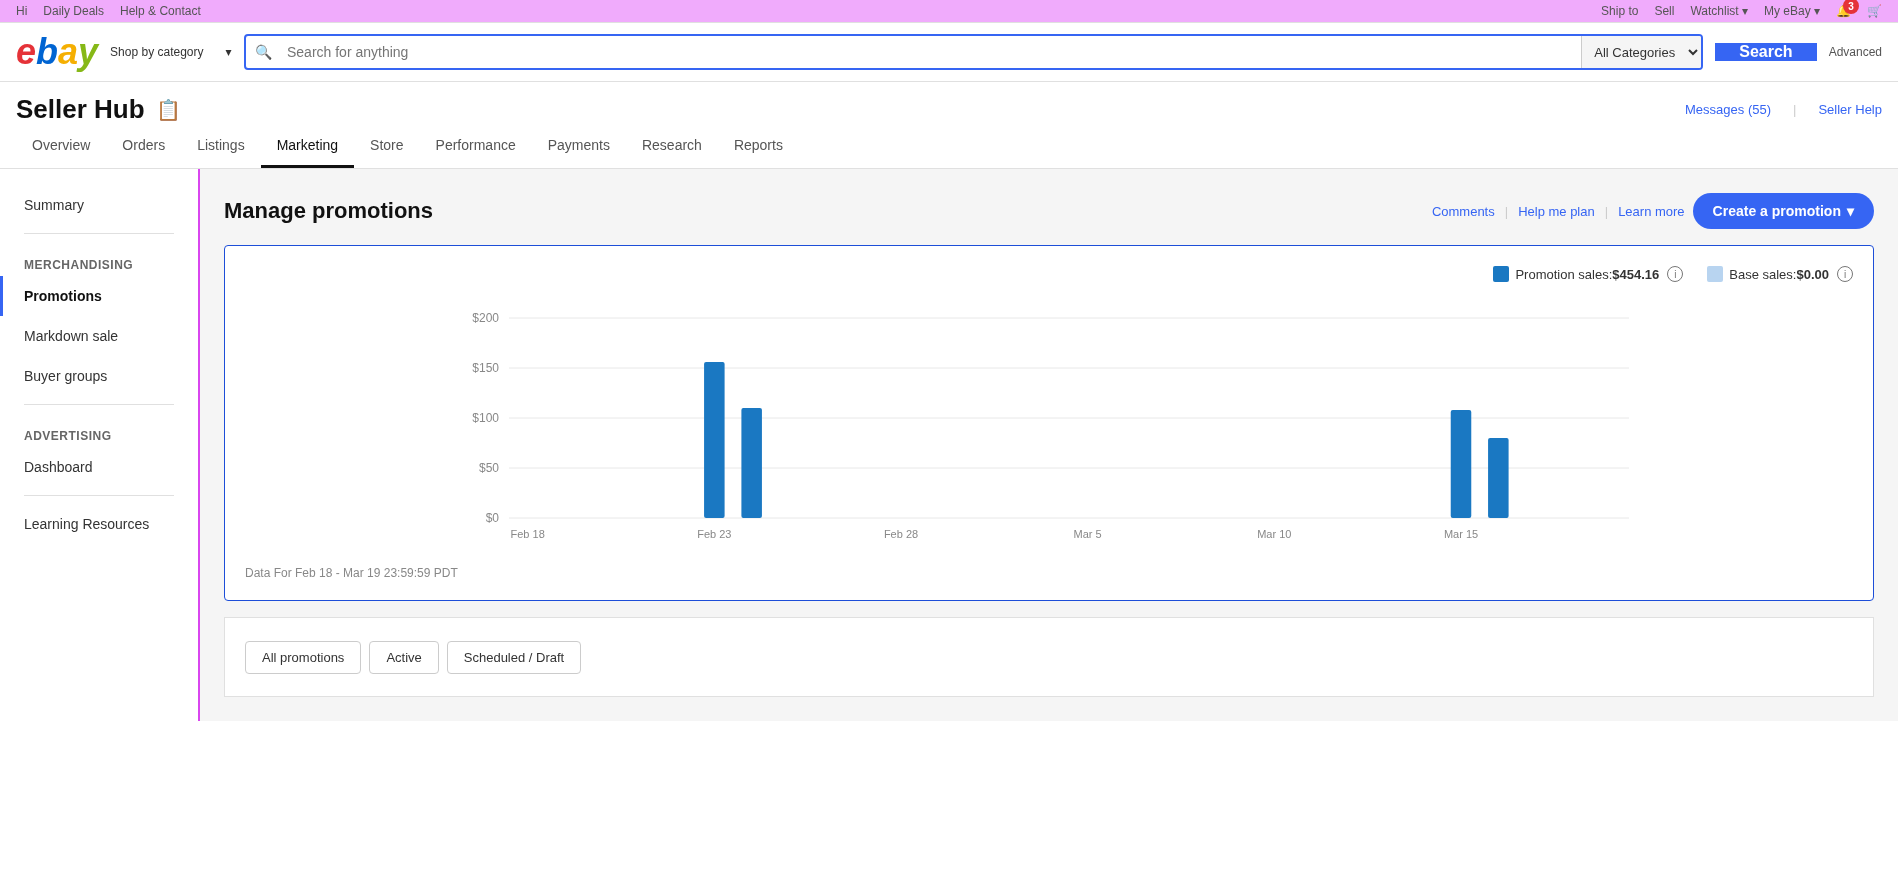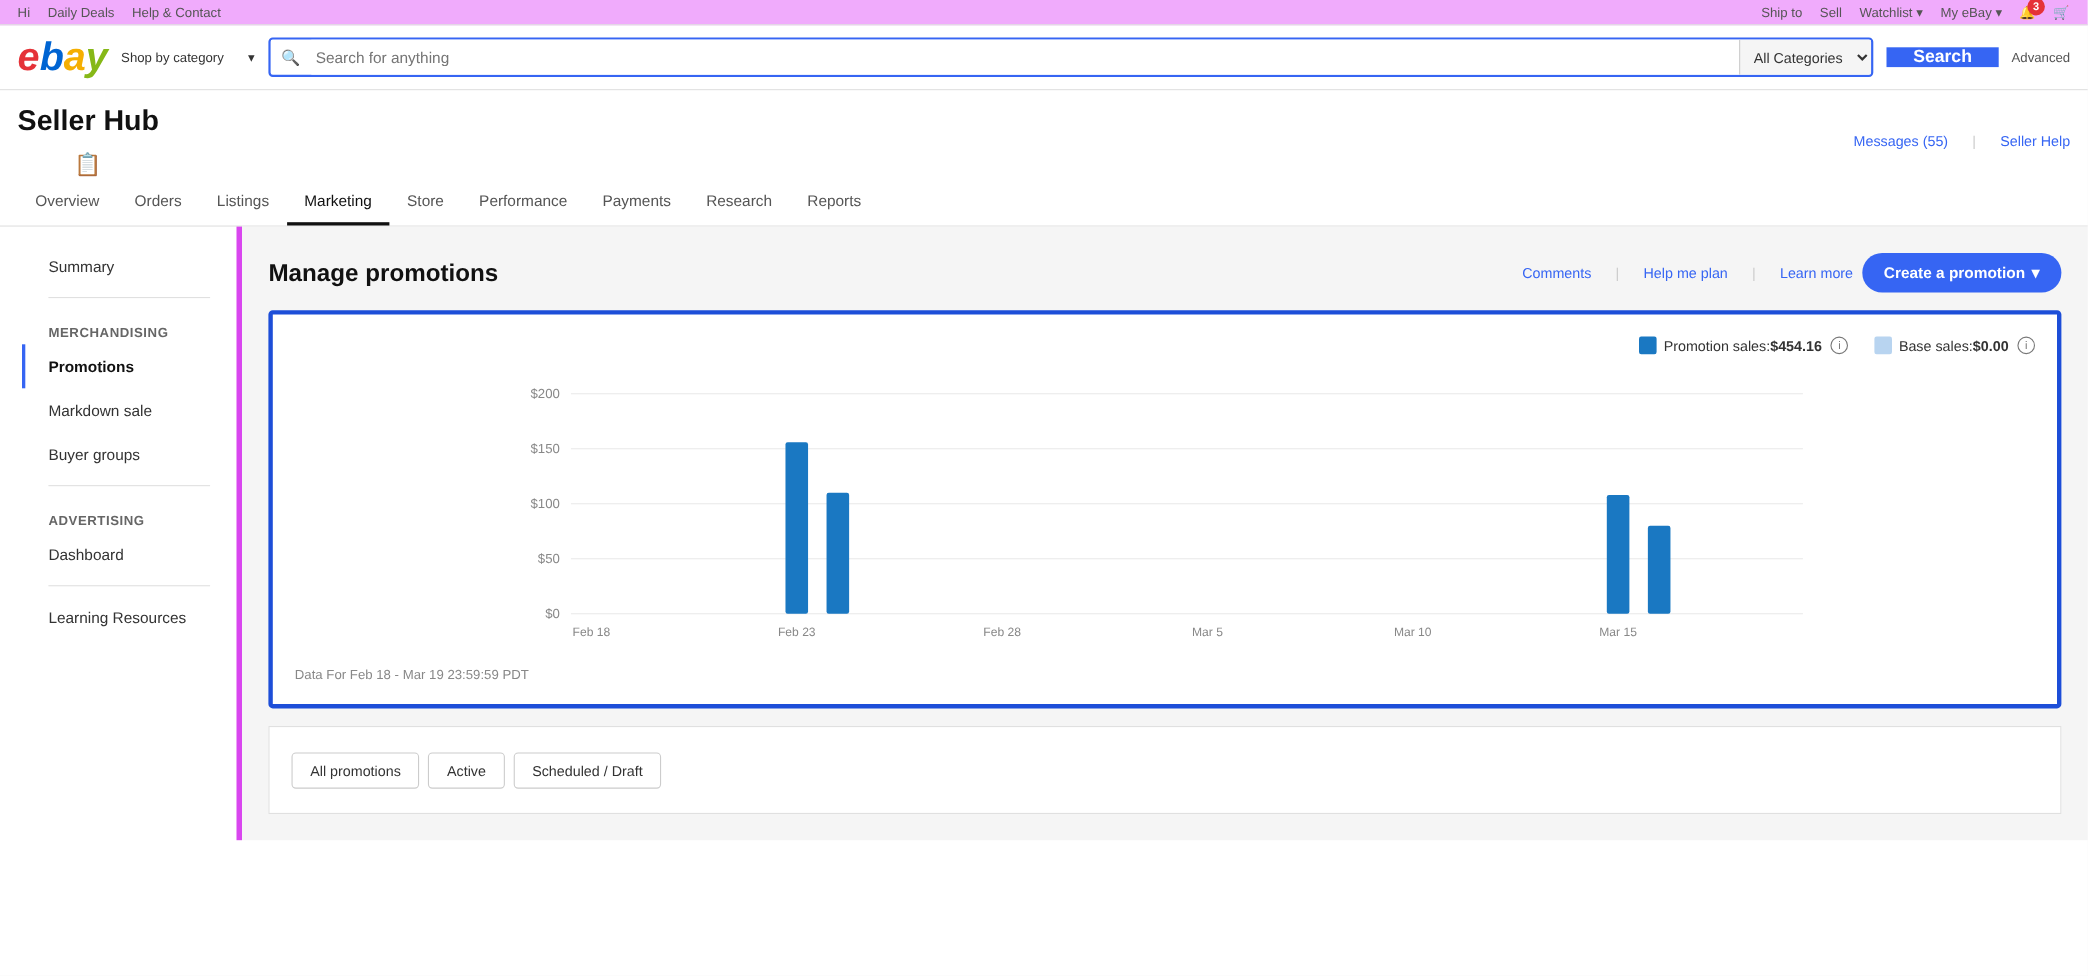--- a/index.html
+++ b/index.html
@@ -86,23 +86,22 @@
     }
     .nav-tab.active { color: #111; border-bottom: 3px solid #111; font-weight: 500; }
 
     
     .layout { display: flex; }
 
     
     .sidebar {
       width: 200px;
       min-width: 200px;
-      border-right: 5px solid #d946ef;
+      border-right: 2px solid #d946ef;
       padding-top: 16px;
-      margin-left: 20px;
     }
     .sidebar-item {
       padding: 12px 24px;
       font-size: 14px;
       color: #333;
       cursor: pointer;
       position: relative;
     }
     .sidebar-item.active { color: #111; font-weight: 600; }
     .sidebar-item.active::before {
@@ -135,41 +134,41 @@
 
     
     .manage-header {
       display: flex;
       align-items: center;
       justify-content: space-between;
       margin-bottom: 16px;
     }
     .manage-title { font-size: 22px; font-weight: bold; color: #111; }
     .manage-header-right { display: flex; align-items: center; gap: 8px; }
-    .manage-links { display: flex; align-items: flex-start; gap: 16px; font-size: 13px; color: #3665f3; }
+    .manage-links { display: flex; align-items: flex-start; gap: 4px; font-size: 13px; color: #3665f3; }
     .manage-links span { cursor: pointer; }
     .link-sep { color: #ccc; margin: 0 6px; }
     .create-btn {
       background: #3665f3;
       color: #fff;
       border: none;
       border-radius: 24px;
       padding: 10px 20px;
       font-size: 14px;
       font-weight: bold;
       cursor: pointer;
       display: flex;
       align-items: center;
       gap: 6px;
     }
 
     
     .chart-card {
       background: #fff;
-      border: 4px solid #1d4ed8;
+      border: 1px solid #1d4ed8;
       border-radius: 4px;
       padding: 20px;
       margin-bottom: 16px;
     }
     .chart-legend {
       display: flex;
       align-items: center;
       justify-content: flex-end;
       gap: 24px;
       margin-bottom: 16px;
@@ -261,21 +260,21 @@
     <input class="search-input" type="text" placeholder="Search for anything" style="">
     <select class="category-select">
       <option>All Categories</option>
     </select>
   </div>
   <button class="search-btn">Search</button>
   <span class="advanced-link">Advanced</span>
 </div>
 
 <div class="seller-hub-header">
-  <div style="display:flex;align-items:center;gap:12px;flex-direction:column;">
+  <div style="display:flex;align-items:center;gap:12px;">
     <h1 class="seller-hub-title">Seller Hub</h1>
     <span style="font-size:20px;">📋</span>
   </div>
   <div class="seller-hub-right">
     <span>Messages (55)</span>
     <span class="sep">|</span>
     <span>Seller Help</span>
   </div>
 </div>
 

